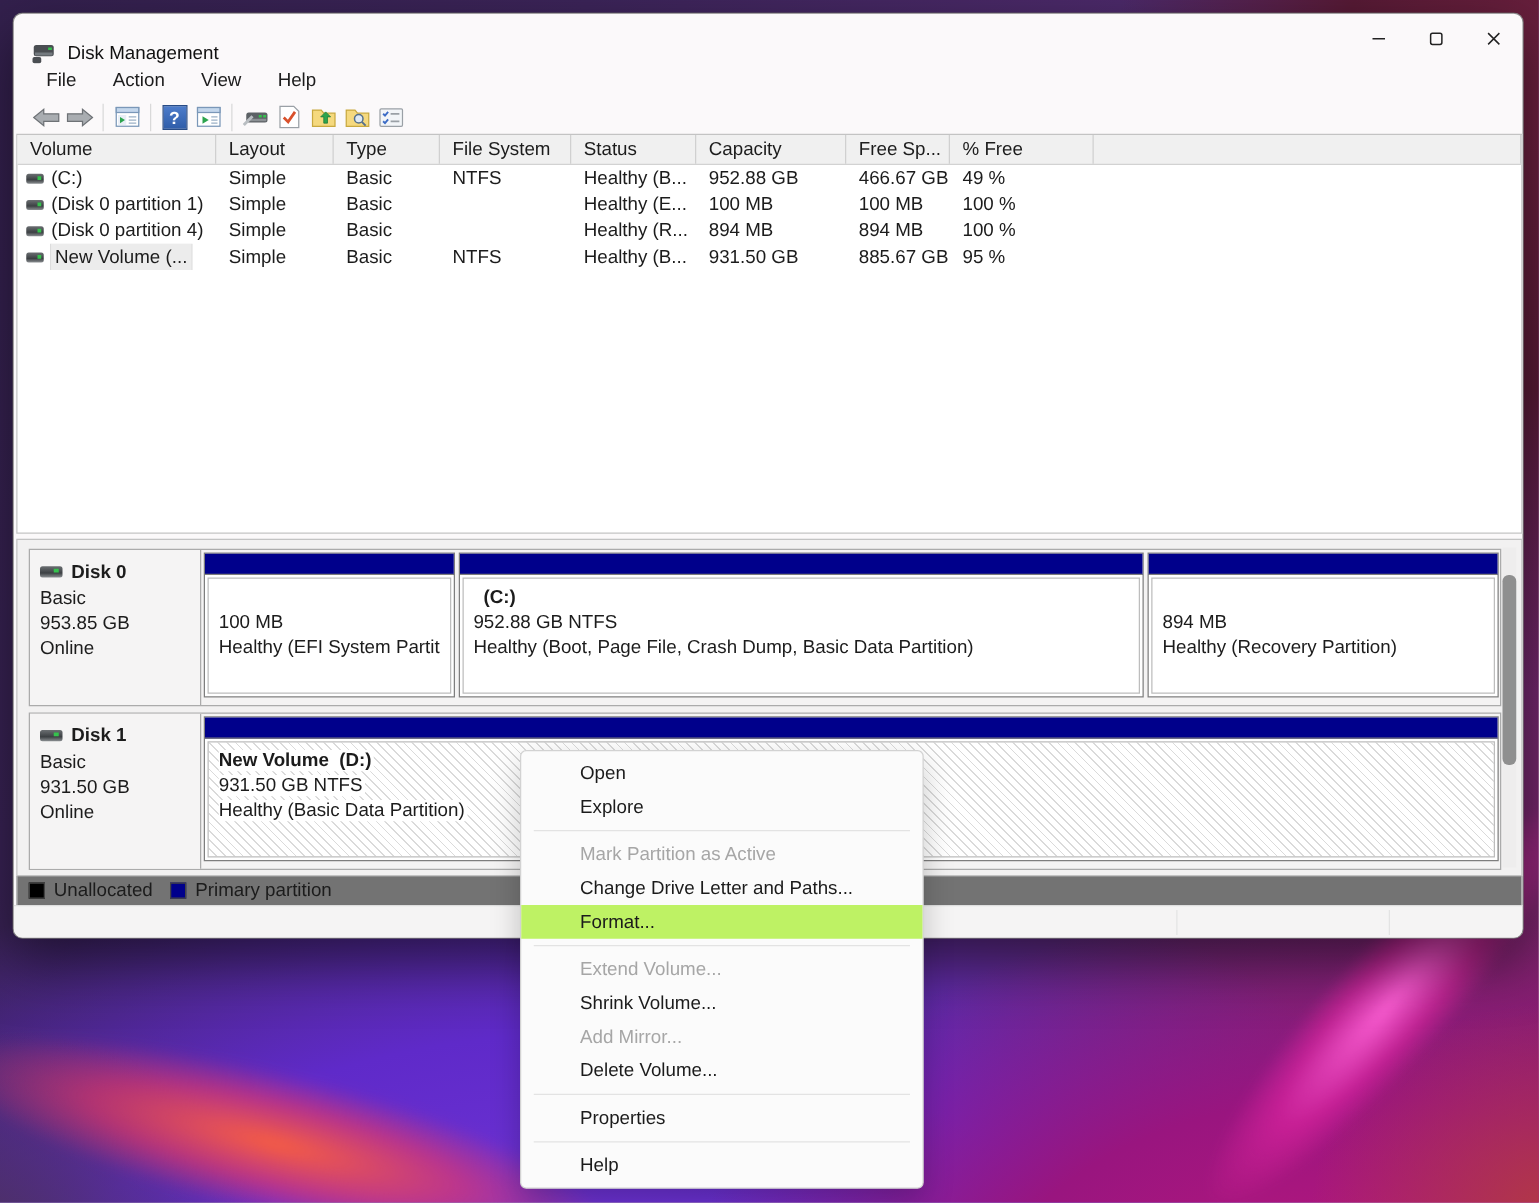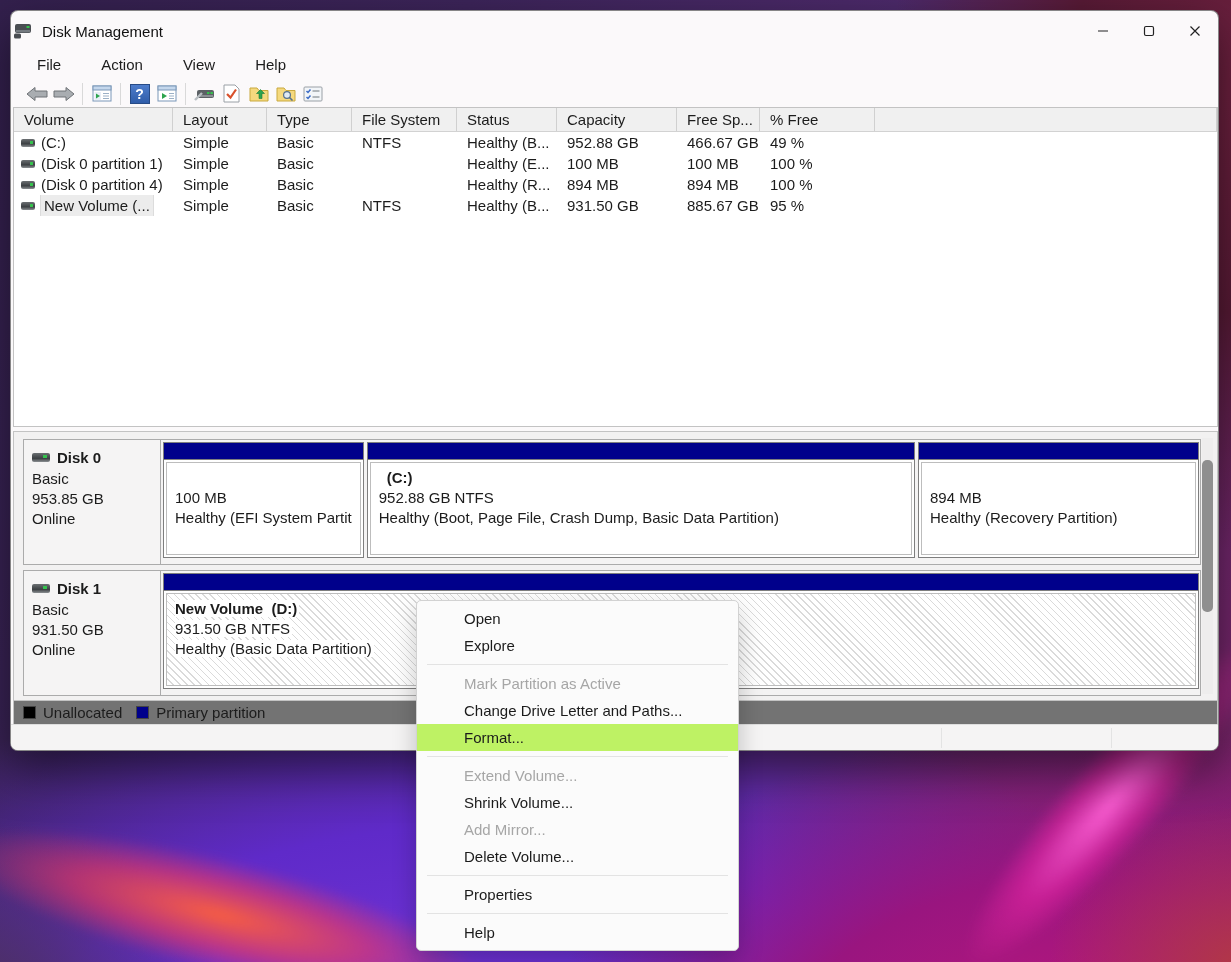--- a/index.html
+++ b/index.html
@@ -23,27 +23,27 @@
     background:radial-gradient(ellipse 50% 30% at 50% 50%, rgba(255,96,214,0.95) 0%, rgba(240,40,170,0.5) 45%, rgba(240,40,170,0) 75%);
     filter:blur(4px); }
 
   
   .window {
     position:absolute; left:10px; top:10px; width:1209px; height:741px;
     background:#fbf9fa; border:1px solid rgba(40,40,40,.55); border-radius:8px;
     box-shadow:0 18px 45px rgba(0,0,0,.5); overflow:hidden; z-index:1;
     color:#1c1c1c; font-size:15px;
   }
-  .titlebar { height:40px; display:flex; align-items:center; padding-left:2px; }
+  .titlebar { height:40px; display:flex; align-items:flex-end; padding-left:14px; }
   .app-icon { width:20px; height:16px; position:relative; margin-right:9px; }
   .title { font-size:15px; color:#111; }
   .controls { margin-left:auto; display:flex; height:40px; }
   .ctrl { width:46px; height:40px; display:flex; align-items:center; justify-content:center; }
 
-  .menubar { height:26px; display:flex; align-items:center; padding-left:15px; gap:18px; }
+  .menubar { height:26px; display:flex; align-items:center; padding-left:15px; gap:7px; }
   .menu-item { padding:2px 11px; border-radius:3px; color:#1c1c1c; }
 
   .toolbar { height:33px; display:flex; align-items:center; padding-left:12px; }
   .tb-btn { width:27px; height:26px; display:flex; align-items:center; justify-content:center; border-radius:3px; }
   .tb-sep { width:1px; height:22px; background:#d9d9d9; margin:0 5px; }
   .tb-help { width:20px; height:20px; background:linear-gradient(#4d7ccb,#2f5da9); color:#fff; border:1px solid #274b86;
     font-weight:bold; font-size:14px; display:flex; align-items:center; justify-content:center; }
 
   
   .list-pane { position:absolute; left:2px; top:96px; width:1205px; height:320px;

